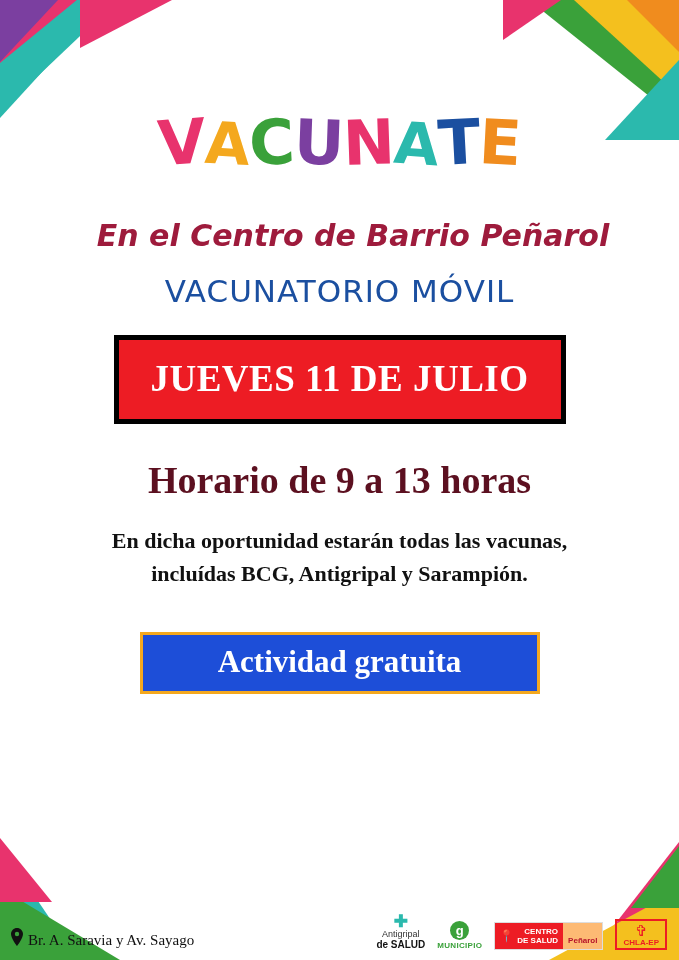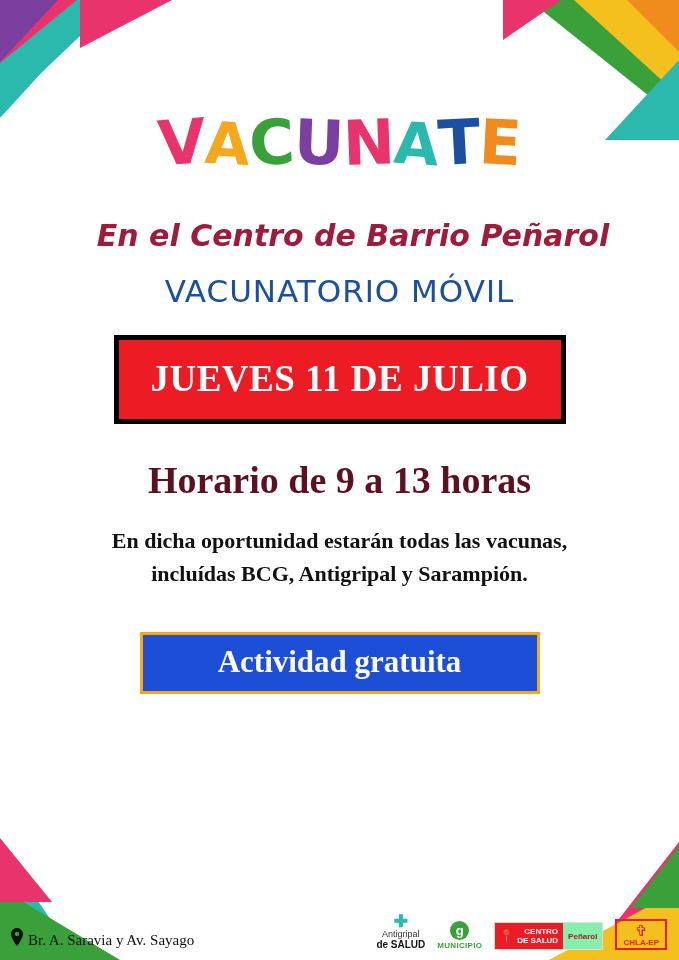--- a/index.html
+++ b/index.html
@@ -284,23 +284,23 @@
     border: 1px solid #ddd;
   }
   .cb-red {
     background: #ed1c24; color: #fff;
     padding: 4px 5px 4px 4px;
     display: flex; align-items: center; gap: 3px;
   }
   .cb-pin { font-size: 12px; line-height: 12px; }
   .cb-txt { font-family: "Liberation Sans", sans-serif; font-size: 8px; font-weight: bold; line-height: 9px; text-align: right; }
   .cb-yellow {
-    background: #86efac;
+    background: #fdba74;
     padding: 4px 5px;
-    display: flex; align-items: center;
+    display: flex; align-items: flex-end;
   }
   .cb-yellow span { font-family: "Liberation Sans", sans-serif; font-size: 8px; color: #b5122a; font-weight: bold; }
 
   .chla-box {
     border: 2px solid #ed1c24;
     padding: 2px 6px 1px;
     display: flex; flex-direction: column; align-items: center;
   }
   .chla-mark { color: #ed1c24; font-size: 15px; line-height: 15px; }
   .chla-txt { font-family: "Liberation Sans", sans-serif; font-size: 8px; color: #ed1c24; font-weight: bold; }

